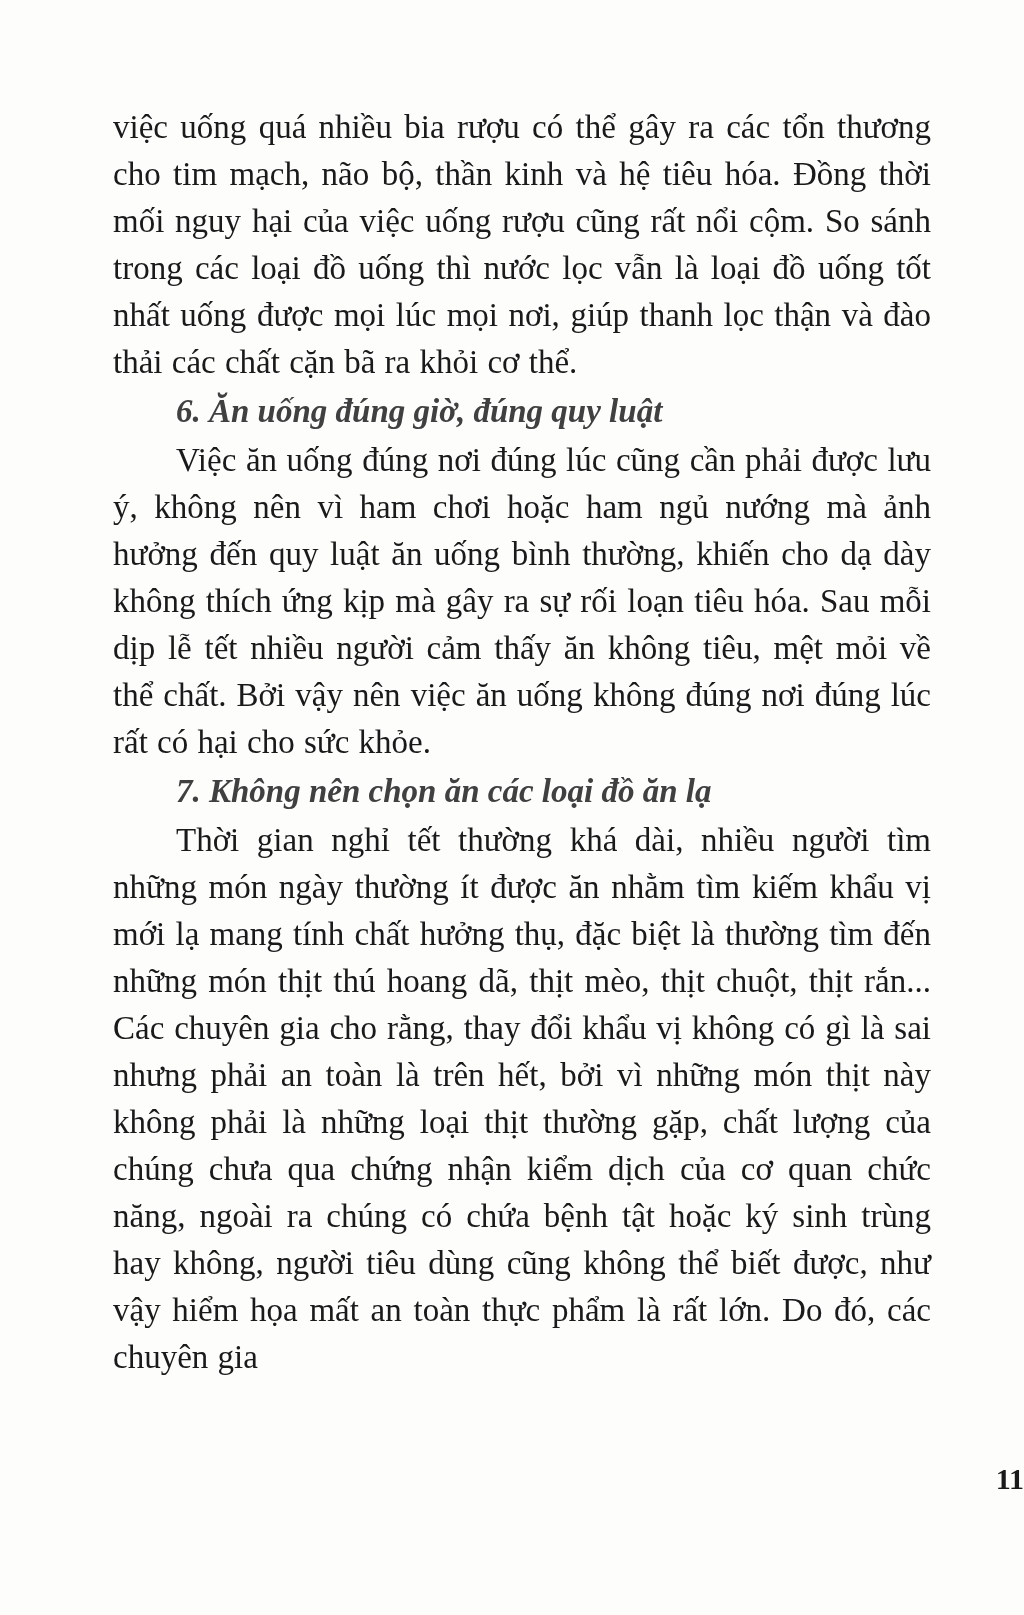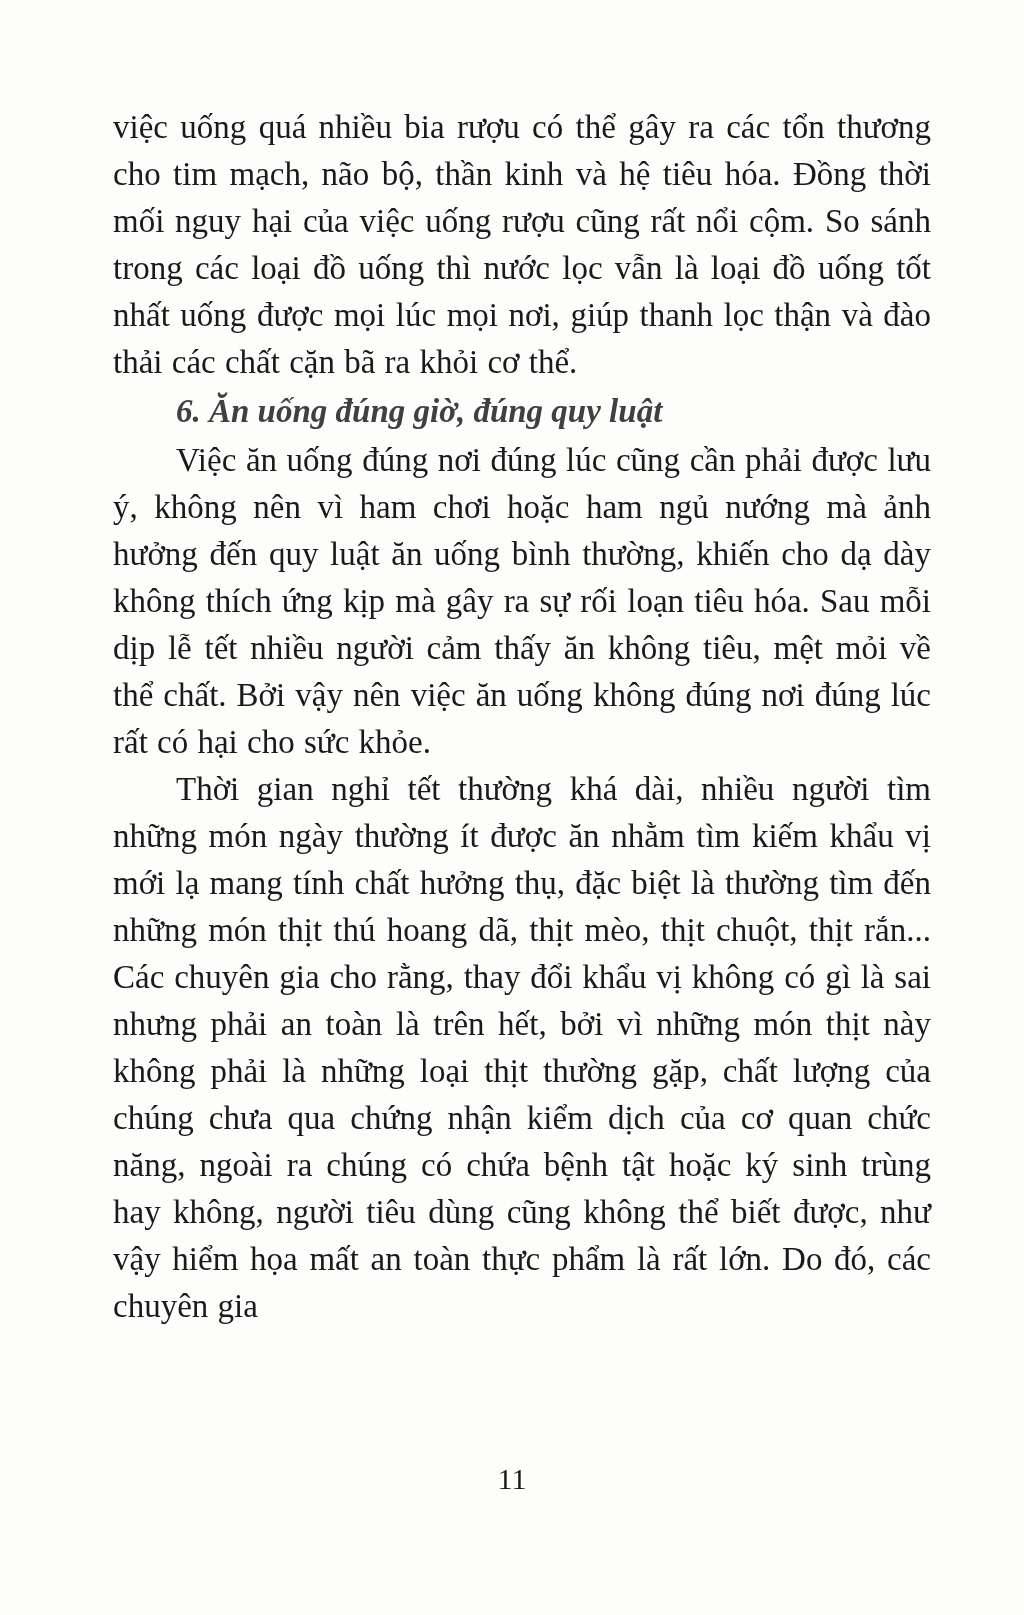--- a/index.html
+++ b/index.html
@@ -38,30 +38,32 @@
     font-style: italic;
     padding-left: 63px;
     margin: 2px 0 2px 0;
     color: #404040;
   }
   .page-number {
     position: absolute;
     top: 1462px;
     left: 0;
     width: 100%;
-    text-align: center;
+    text-align: right;
     font-size: 30px;
     line-height: 34px;
     color: #1a1a1a;
+    font-weight: bold;
   }
 </style>
 </head>
 <body>
 
 <div class="page">
   <div class="text-block">
     <p class="para no-indent">việc uống quá nhiều bia rượu có thể gây ra các tổn thương cho tim mạch, não bộ, thần kinh và hệ tiêu hóa. Đồng thời mối nguy hại của việc uống rượu cũng rất nổi cộm. So sánh trong các loại đồ uống thì nước lọc vẫn là loại đồ uống tốt nhất uống được mọi lúc mọi nơi, giúp thanh lọc thận và đào thải các chất cặn bã ra khỏi cơ thể.</p>
     <h2 class="heading">6. Ăn uống đúng giờ, đúng quy luật</h2>
     <p class="para">Việc ăn uống đúng nơi đúng lúc cũng cần phải được lưu ý, không nên vì ham chơi hoặc ham ngủ nướng mà ảnh hưởng đến quy luật ăn uống bình thường, khiến cho dạ dày không thích ứng kịp mà gây ra sự rối loạn tiêu hóa. Sau mỗi dịp lễ tết nhiều người cảm thấy ăn không tiêu, mệt mỏi về thể chất. Bởi vậy nên việc ăn uống không đúng nơi đúng lúc rất có hại cho sức khỏe.</p>
+    <h2 class="heading">7. Không nên chọn ăn các loại đồ ăn lạ</h2>
     <p class="para">Thời gian nghỉ tết thường khá dài, nhiều người tìm những món ngày thường ít được ăn nhằm tìm kiếm khẩu vị mới lạ mang tính chất hưởng thụ, đặc biệt là thường tìm đến những món thịt thú hoang dã, thịt mèo, thịt chuột, thịt rắn... Các chuyên gia cho rằng, thay đổi khẩu vị không có gì là sai nhưng phải an toàn là trên hết, bởi vì những món thịt này không phải là những loại thịt thường gặp, chất lượng của chúng chưa qua chứng nhận kiểm dịch của cơ quan chức năng, ngoài ra chúng có chứa bệnh tật hoặc ký sinh trùng hay không, người tiêu dùng cũng không thể biết được, như vậy hiểm họa mất an toàn thực phẩm là rất lớn. Do đó, các chuyên gia</p>
   </div>
   <div class="page-number">11</div>
 </div>
 
 </body></html>

